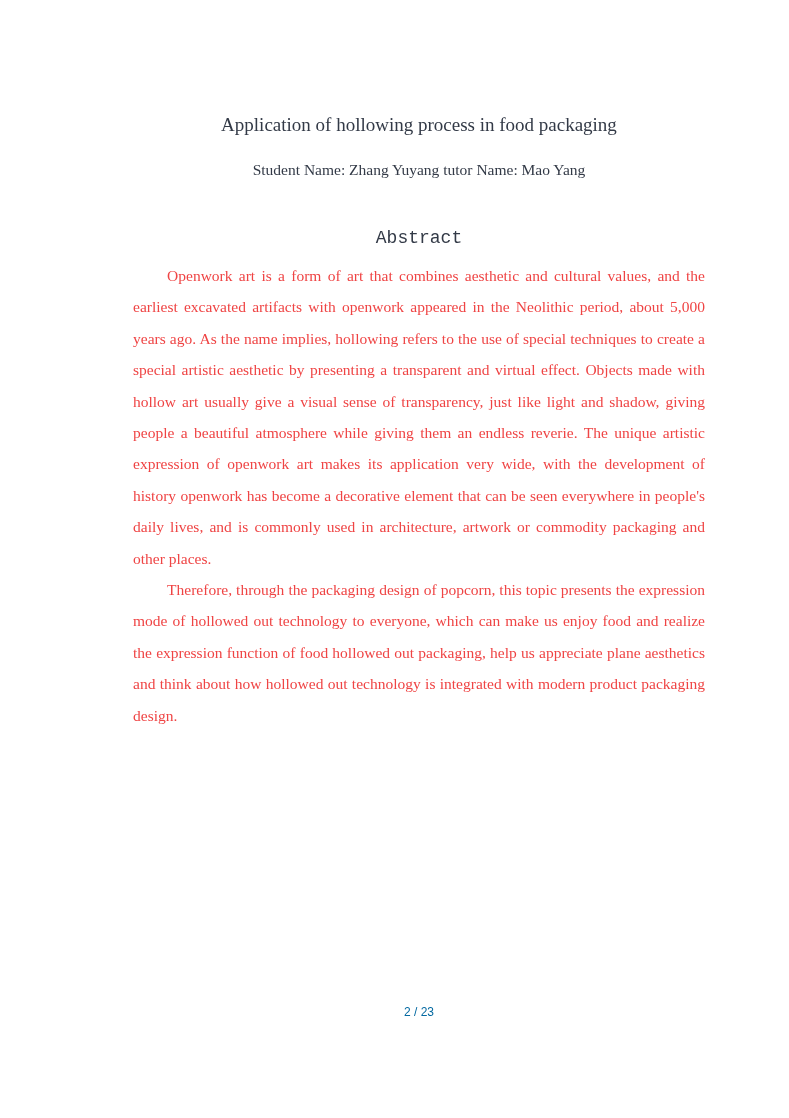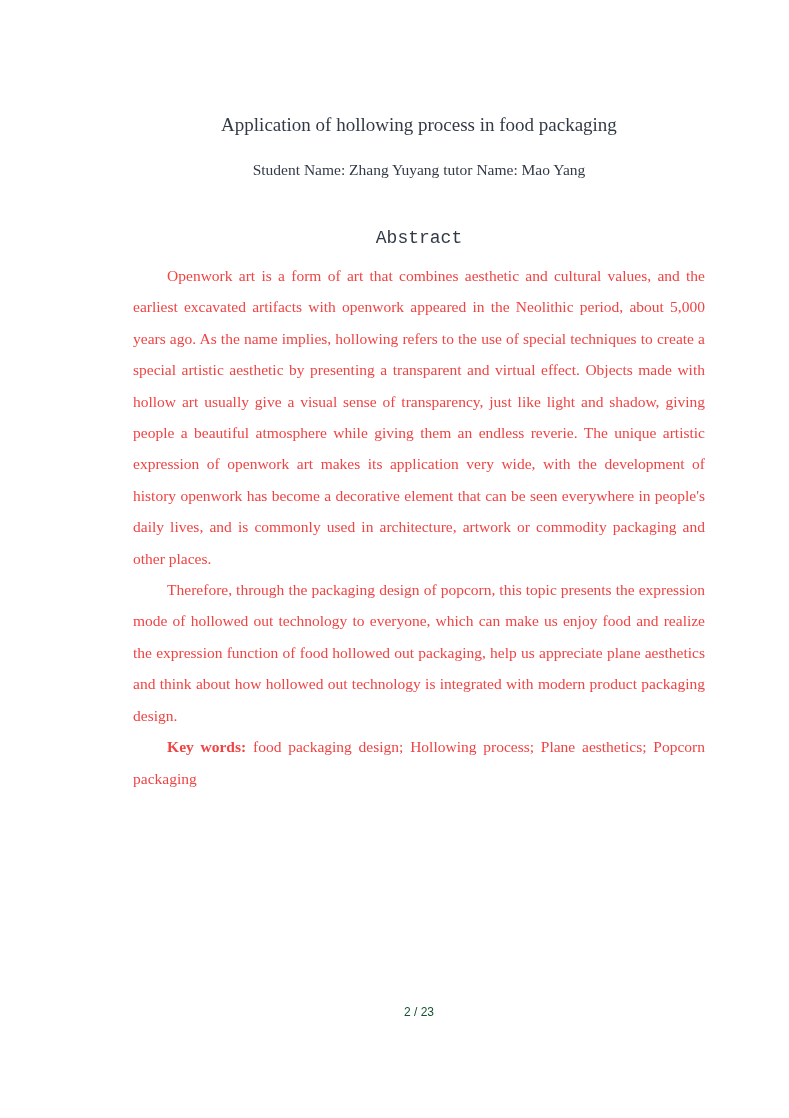--- a/index.html
+++ b/index.html
@@ -75,37 +75,36 @@
   }
   .page-footer {
     position: absolute;
     left: 133px;
     top: 1004px;
     width: 572px;
     text-align: center;
     font-family: "Liberation Sans", "DejaVu Sans", sans-serif;
     font-size: 12px;
     line-height: 16px;
-    color: #14532d;
+    color: #0369a1;
   }
 </style>
 </head>
 <body>
 
 <div class="page">
   <div class="content">
 
     <h1 class="doc-title">Application of hollowing process in food packaging</h1>
 
     <div class="byline">Student Name: Zhang Yuyang tutor Name: Mao Yang</div>
 
     <h2 class="abstract-heading">Abstract</h2>
 
     <div class="body-text">
       <p>Openwork art is a form of art that combines aesthetic and cultural values, and the earliest excavated artifacts with openwork appeared in the Neolithic period, about 5,000 years ago. As the name implies, hollowing refers to the use of special techniques to create a special artistic aesthetic by presenting a transparent and virtual effect. Objects made with hollow art usually give a visual sense of transparency, just like light and shadow, giving people a beautiful atmosphere while giving them an endless reverie. The unique artistic expression of openwork art makes its application very wide, with the development of history openwork has become a decorative element that can be seen everywhere in people's daily lives, and is commonly used in architecture, artwork or commodity packaging and other places.</p>
       <p>Therefore, through the packaging design of popcorn, this topic presents the expression mode of hollowed out technology to everyone, which can make us enjoy food and realize the expression function of food hollowed out packaging, help us appreciate plane aesthetics and think about how hollowed out technology is integrated with modern product packaging design.</p>
-      <p class="keywords"><span class="kw-label">Key words:</span><span> food packaging design; Hollowing process; Plane aesthetics; Popcorn packaging</span></p>
     </div>
 
   </div>
 
   <div class="page-footer">2 / 23</div>
 </div>
 
 </body></html>

